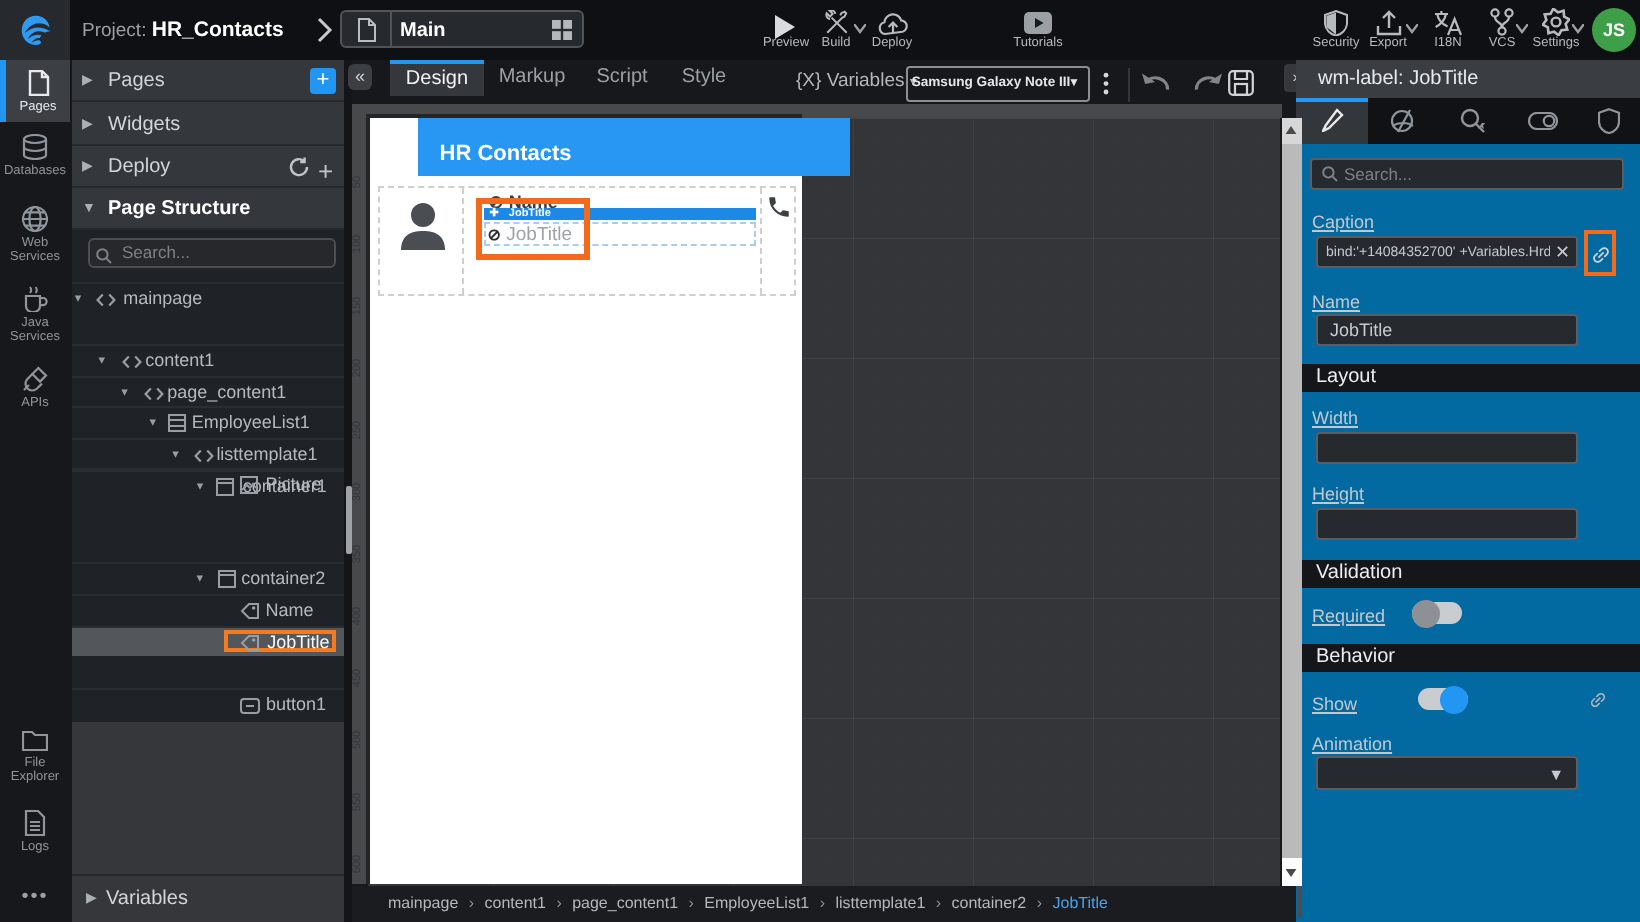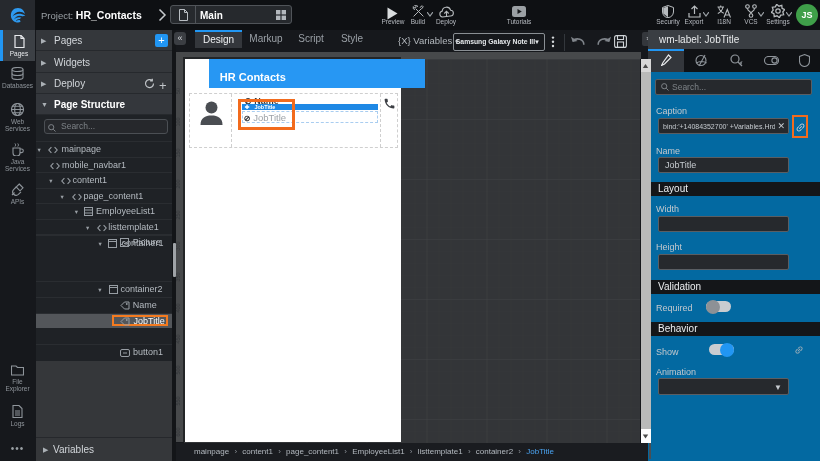--- a/index.html
+++ b/index.html
@@ -40,21 +40,21 @@
 #phone-bezel { position:absolute; left:-0.5px; top:-1.8px; width:217.8px; height:385px; background:#232527; }
 #phone { position:absolute; left:1.8px; top:0px; width:215.3px; height:383px; background:#fff; }
 #phone-head { position:absolute; left:0; top:0; width:216px; height:28.5px; background:#2797f3;margin-left:24px; }
 #phone-head span { position:absolute; left:10.5px; top:12px; color:#fff; font-weight:bold; font-size:11px; }
 #crumbs { position:absolute; left:0; top:413px; width:472px; height:18px; background:#1a1c20; color:#b3b9bf; font-size:8px; line-height:18px; white-space:nowrap; }
 
 #rpanel { position:absolute; left:648px; top:30px; width:172px; height:431px; background:#0369a1; }
 #rp-head { position:absolute; left:0; top:0; width:172px; height:19px; background:#3a3e43; color:#e8eaec; font-size:10px; line-height:19px; padding-left:11px; }
 #rp-tabs { position:absolute; left:0; top:19px; width:172px; height:23px; background:#101215; }
 #rp-tab0 { position:absolute; left:0; top:0; width:36px; height:23px; background:#33363b; border-top:2px solid #2196f3; }
-.rp-lbl { position:absolute; left:8px; color:#c3c8cd; font-size:9px; }
+.rp-lbl { position:absolute; left:8px; color:#c3c8cd; font-size:9px;text-decoration:underline; }
 .rp-input { position:absolute; left:10px; width:131px; height:16px; background:#26292d; border:1px solid #5a5e63; border-radius:2px; color:#c6cbd0; white-space:nowrap; overflow:hidden; }
 .rp-sec { position:absolute; left:0; width:172px; height:14px; background:#141619; color:#eceef0; font-size:10px; line-height:14px; padding-left:10px; }
 .toggle { position:absolute; width:25px; height:11px; border-radius:6px; background:#c9ccd0; }
 .knob { position:absolute; top:-1.5px; width:14px; height:14px; border-radius:50%; }
 </style>
 </head>
 <body>
 <div id="app">
 
 <div id="topbar">
@@ -233,26 +233,20 @@
         <span class="car">▼</span>
         <span class="lbl" style="color:#fff;font-weight:bold;">Page Structure</span>
       </div>
   <div id="tree">
         <div class="trow" style="top:26px;border-top:1px solid #2a2d31;">
           <span class="car" style="left:1.4px;">▾</span>
           <span class="ticon" style="left:12.3px;"><svg width="10" height="8" viewBox="0 0 10 8">
               <path d="M3.4 1.2 L0.8 4 L3.4 6.8 M6.6 1.2 L9.2 4 L6.6 6.8" stroke="#989ea4" stroke-width="1.1" fill="none"></path>
             </svg></span>
           <span class="tlbl" style="left:25.6px;">mainpage</span>
-        </div>
-        <div class="trow" style="top:41.6px;border-top:1px solid #2a2d31;">
-          <span class="ticon" style="left:13.8px;"><svg width="10" height="8" viewBox="0 0 10 8">
-              <path d="M3.4 1.2 L0.8 4 L3.4 6.8 M6.6 1.2 L9.2 4 L6.6 6.8" stroke="#989ea4" stroke-width="1.1" fill="none"></path>
-            </svg></span>
-          <span class="tlbl" style="left:26px;">mobile_navbar1</span>
         </div>
         <div class="trow" style="top:57.2px;border-top:1px solid #2a2d31;">
           <span class="car" style="left:13.2px;">▾</span>
           <span class="ticon" style="left:24.7px;"><svg width="10" height="8" viewBox="0 0 10 8">
               <path d="M3.4 1.2 L0.8 4 L3.4 6.8 M6.6 1.2 L9.2 4 L6.6 6.8" stroke="#989ea4" stroke-width="1.1" fill="none"></path>
             </svg></span>
           <span class="tlbl" style="left:36.6px;">content1</span>
         </div>
         <div class="trow" style="top:72.8px;border-top:1px solid #2a2d31;">
           <span class="car" style="left:24.6px;">▾</span>

